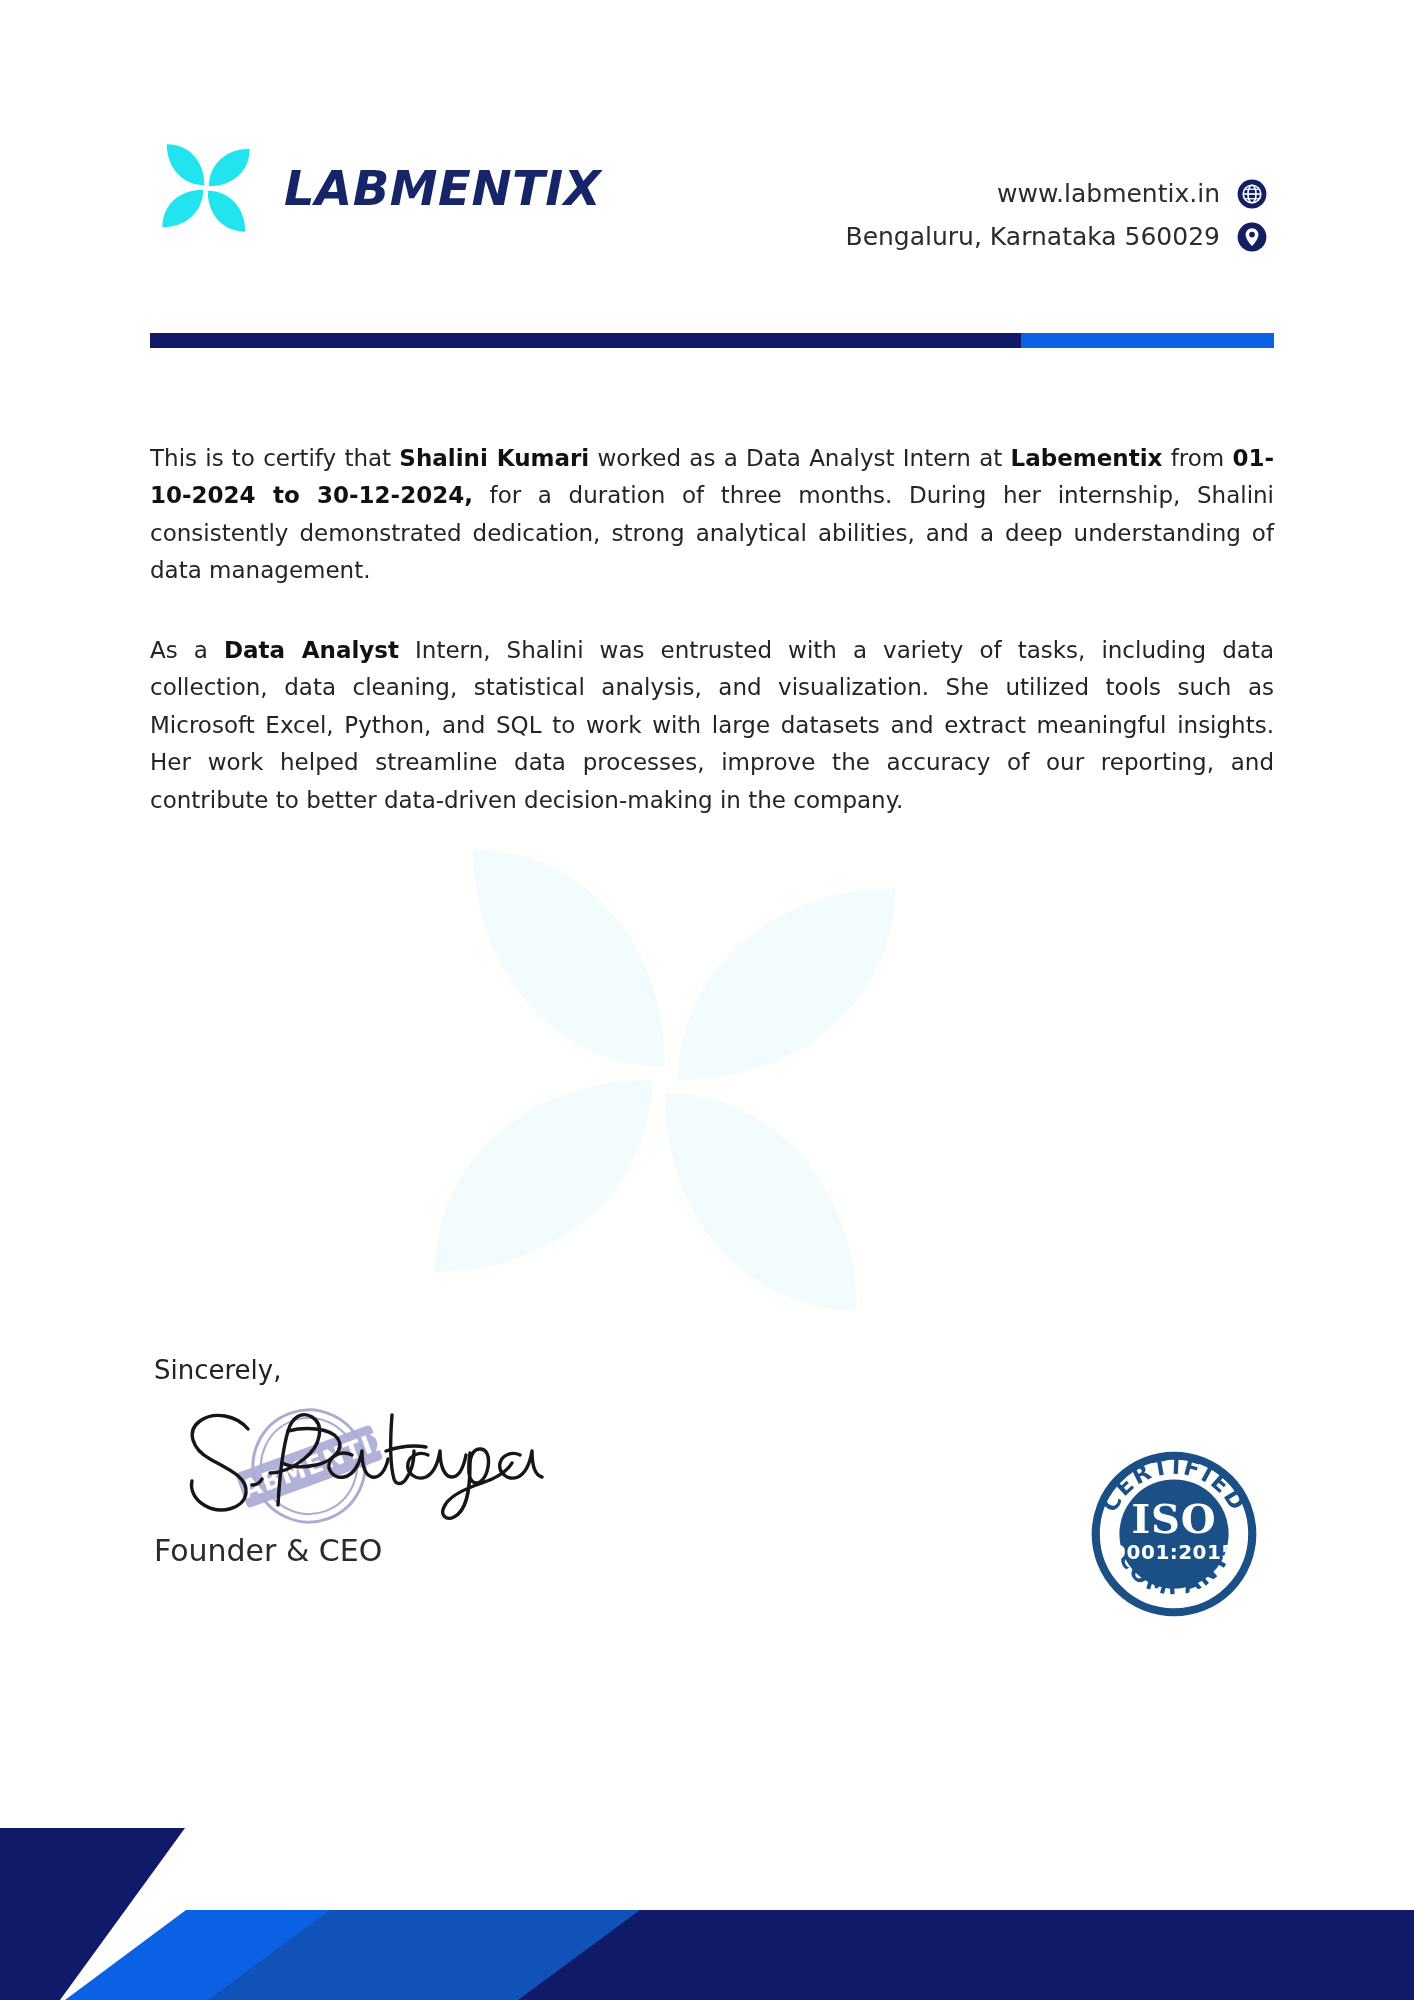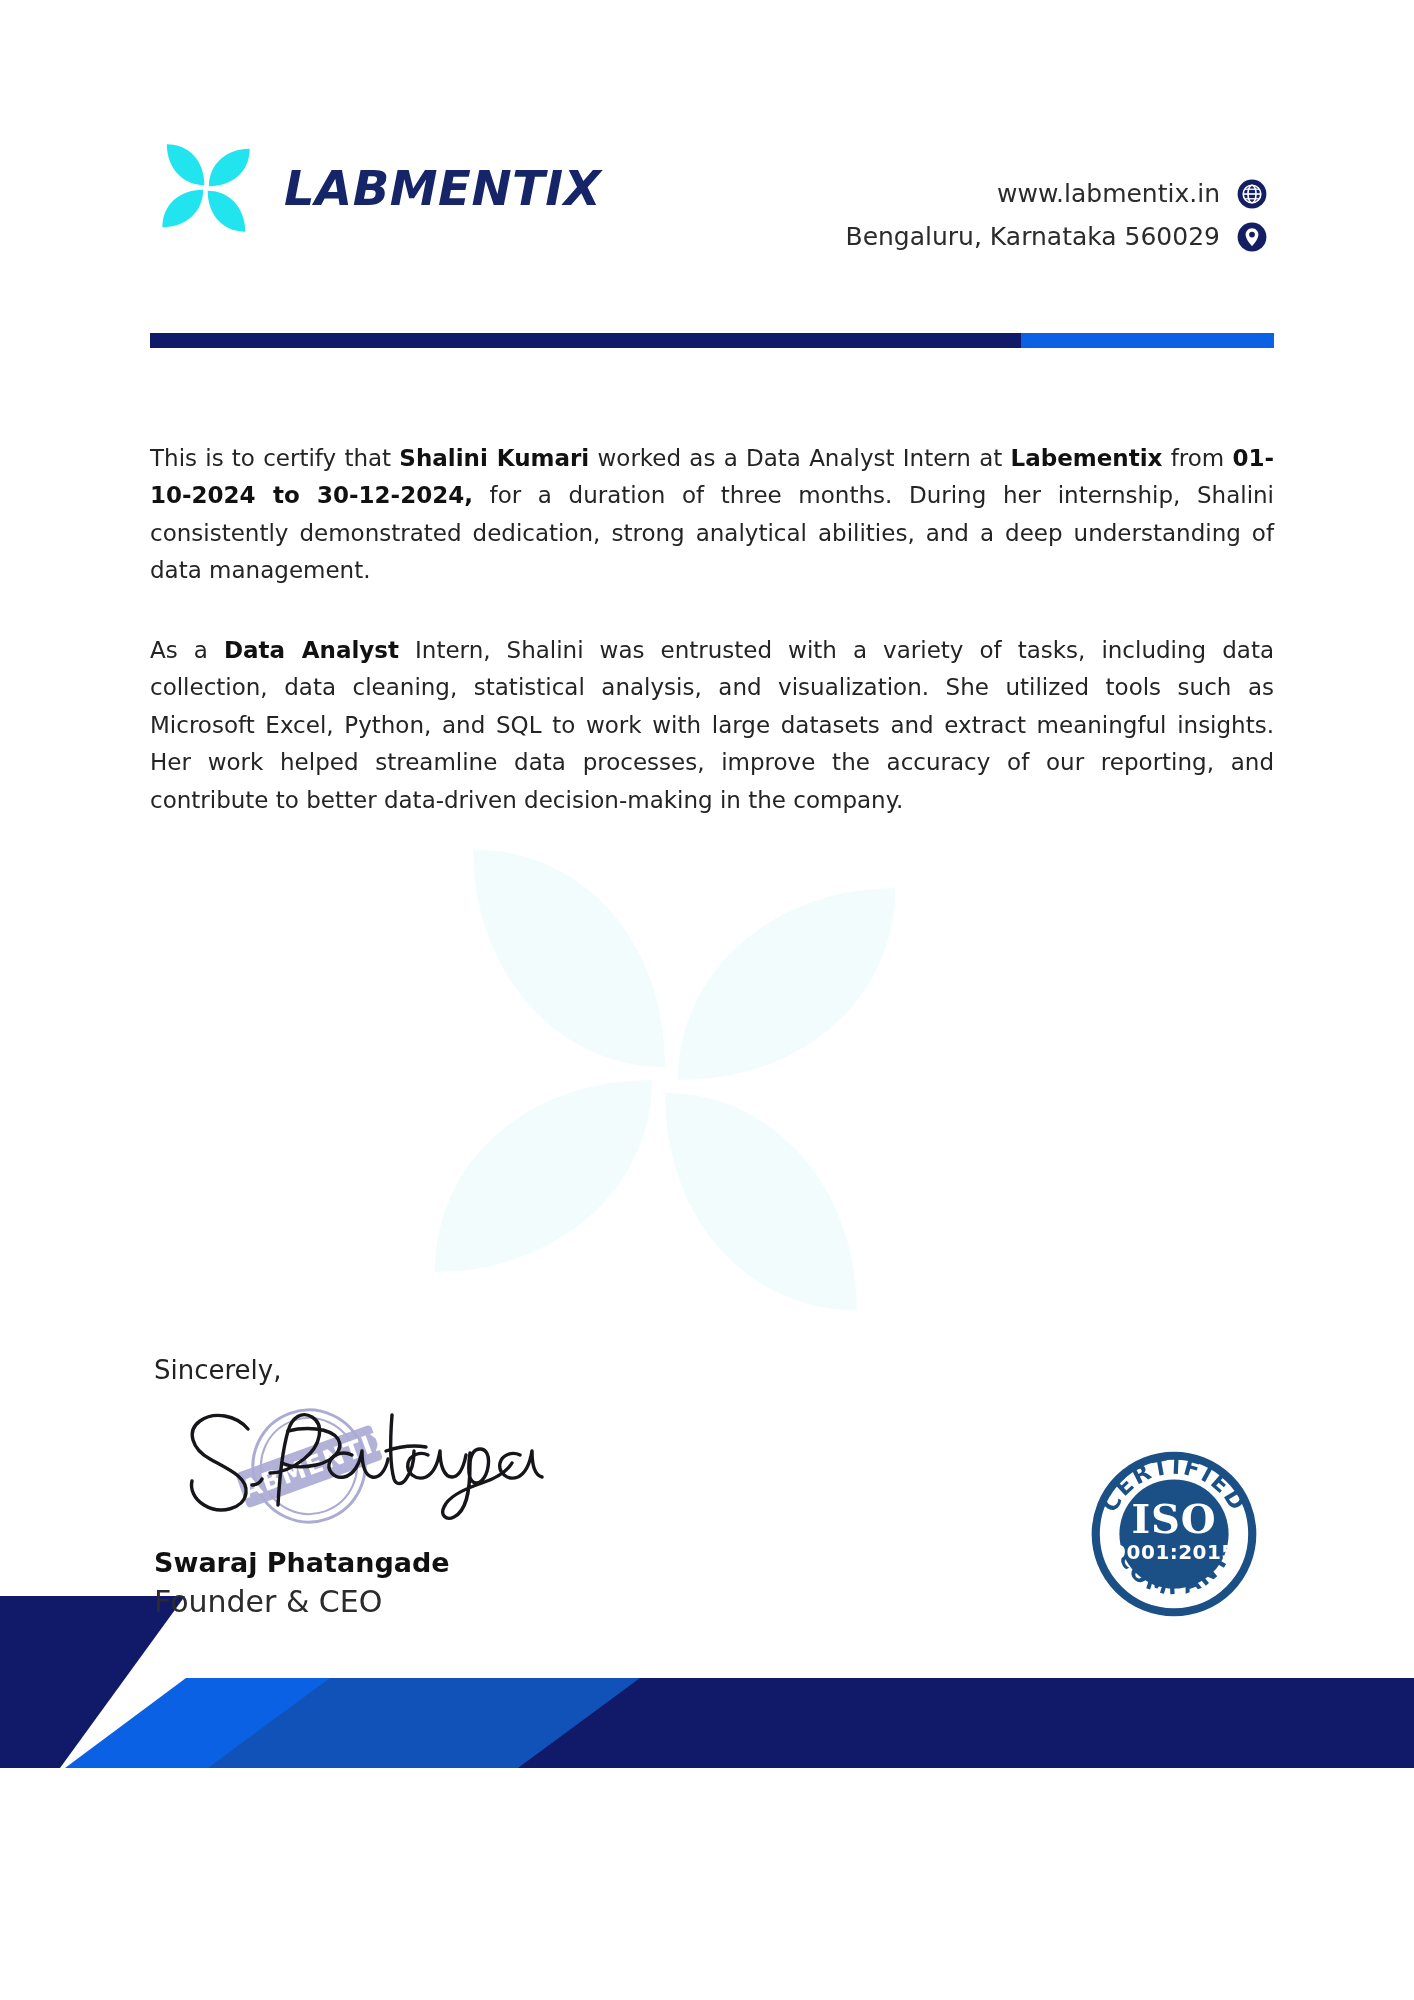--- a/index.html
+++ b/index.html
@@ -7,21 +7,21 @@
     padding: 0;
     background: #ffffff;
   }
   body {
     font-family: "Liberation Sans", sans-serif;
     -webkit-font-smoothing: antialiased;
   }
   .page {
     position: relative;
     width: 1414px;
-    height: 1768px;
+    height: 2000px;
     background: #ffffff;
     overflow: hidden;
   }
 
   
   .watermark {
     position: absolute;
     left: 345px;
     top: 760px;
     width: 640px;
@@ -271,21 +271,20 @@
           <path d="M200 62 C192 58 182 60 178 68 C174 77 182 86 192 84 C202 82 208 70 210 58 C210 70 212 82 220 84 C228 86 234 76 236 66"></path>
           <path d="M240 22 C238 48 238 72 242 86 C244 92 250 92 254 86 C260 78 262 66 262 58"></path>
           <path d="M234 58 C246 54 262 52 274 54"></path>
           <path d="M276 62 C268 58 258 62 256 70 C254 80 264 88 274 84 C282 80 286 70 288 58 C288 72 292 84 300 84 C308 84 312 72 314 62"></path>
           <path d="M318 60 C316 74 316 84 320 88 C326 94 334 86 336 74 C338 62 334 56 328 56 C322 56 318 62 318 72 C318 100 314 118 302 124 C294 128 288 122 292 114 C296 104 312 96 330 90 C342 86 354 80 360 70"></path>
           <path d="M368 62 C360 58 350 62 348 70 C346 80 356 88 366 84 C374 80 378 70 380 58 C380 70 382 82 390 84"></path>
         </g>
       </svg>
     </div>
 
-    <div class="signer-name">Swaraj Phatangade</div>
     <div class="signer-role">Founder &amp; CEO</div>
   </div>
 
   <svg class="iso-seal" viewBox="0 0 200 200" aria-hidden="true">
     <defs>
       <path id="arcTop" d="M 30 104 A 70 70 0 0 1 170 104"></path>
       <path id="arcBottom" d="M 34 100 A 66 66 0 0 0 166 100"></path>
     </defs>
     <circle cx="100" cy="100" r="92" fill="#ffffff"></circle>
     <circle cx="100" cy="100" r="86" fill="none" stroke="#1b5086" stroke-width="9"></circle>

